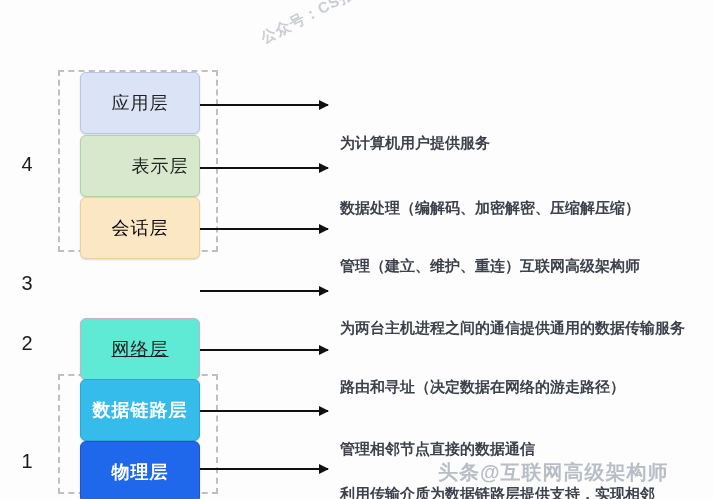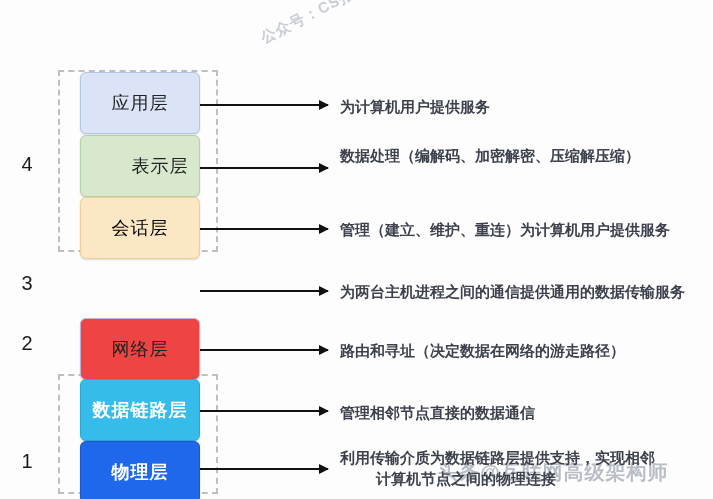--- a/index.html
+++ b/index.html
@@ -79,21 +79,21 @@
     font-size: 18px;
     letter-spacing: 1px;
     box-shadow: 0 1px 2px rgba(0,0,0,0.14);
   }
   .layer-box .lbl { pointer-events: none; }
 
   .box-app   { top: 72px;  background:#dbe4f7; border:1px solid #b7c6e6; color:#222; }
   .box-pres  { top: 135px; background:#d7e8cd; border:1px solid #b5d2a5; color:#222;padding-left:40px; }
   .box-sess  { top: 197px; background:#fce7c4; border:1px solid #edcf9c; color:#000000; }
   .box-trans { top: 259px; background:#f6cbcd; border:1px solid #e3a9ad; color:#222; }
-  .box-net   { top: 318px; background:#ef4444; border:1px solid #c4b0cf; color:#222; }
+  .box-net   { top: 318px; background:#5eead4; border:1px solid #c4b0cf; color:#222;text-decoration:underline; }
   .box-link  { top: 379px; background:#35bcea; border:1px solid #2aa7d4; color:#ffffff; font-weight:700; }
   .box-phys  { top: 441px; background:#1f68ec; border:1px solid #1a57c8; color:#ffffff; font-weight:700; }
 
   
   .arrow {
     position: absolute;
     height: 2px;
     background: #111;
     left: 200px;
   }
@@ -111,20 +111,21 @@
 
   
   .desc {
     position: absolute;
     left: 340px;
     font-size: 15px;
     font-weight: 700;
     color: #3c414c;
     white-space: nowrap;
     line-height: 21px;
+    margin-top: 36px;
   }
   .desc.two-line { white-space: normal; width: 360px; }
   .desc .ln2 { display:block; padding-left: 36px; }
 </style>
 </head>
 <body>
 
 <div id="canvas">
 
   <div class="wm-top">公众号：CS指南</div>
@@ -159,22 +160,22 @@
 
   <div class="arrow" style="top:104px; width:128px;"></div>
   <div class="arrow" style="top:167px; width:128px;"></div>
   <div class="arrow" style="top:228px; width:128px;"></div>
   <div class="arrow" style="top:290px; width:128px;"></div>
   <div class="arrow" style="top:349px; width:128px;"></div>
   <div class="arrow" style="top:410px; width:128px;"></div>
   <div class="arrow" style="top:468px; width:128px;"></div>
 
   <div class="desc" style="top:96px">为计算机用户提供服务</div>
-  <div class="desc" style="top:145px">数据处理（编解码、加密解密、压缩解压缩）</div>
-  <div class="desc" style="top:219px">管理（建立、维护、重连）为计算机用户提供服务</div>
+  <div class="desc" style="top:161px">数据处理（编解码、加密解密、压缩解压缩）</div>
+  <div class="desc" style="top:219px">管理（建立、维护、重连）互联网高级架构师</div>
   <div class="desc" style="top:281px">为两台主机进程之间的通信提供通用的数据传输服务</div>
   <div class="desc" style="top:340px">路由和寻址（决定数据在网络的游走路径）</div>
   <div class="desc" style="top:402px">管理相邻节点直接的数据通信</div>
   <div class="desc two-line" style="top:447px">
     <span>利用传输介质为数据链路层提供支持，实现相邻</span>
     <span class="ln2">计算机节点之间的物理连接</span>
   </div>
 
 </div>
 

